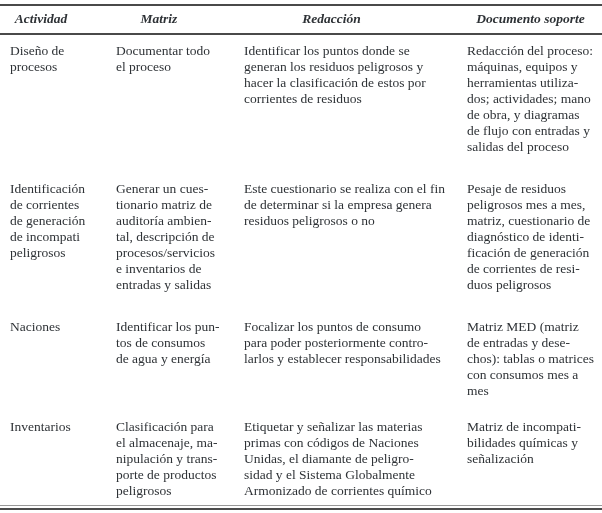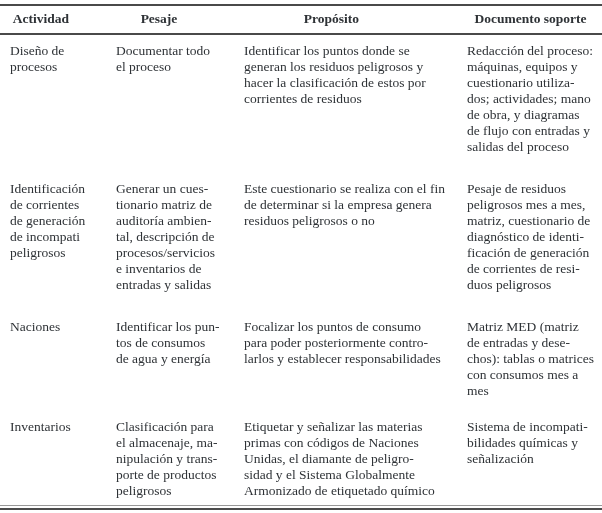--- a/index.html
+++ b/index.html
@@ -30,20 +30,21 @@
   col.c4 { width: 145px; }
   thead th {
     font-size: 13.5px;
     line-height: 16px;
     font-weight: bold;
     text-align: center;
     padding: 5px 0 6px 0;
     border-bottom: 2px solid #4a4a4a;
     white-space: nowrap;
     overflow: visible;
+    font-style: italic;
   }
   thead th.h1 { padding-right: 24px; }
   thead th.h2 { padding-right: 22px; }
   thead th.h3 { padding-right: 28px; }
   thead th.h4 { padding-left: 2px; margin-top: 36px; }
   tbody td {
     vertical-align: top;
     font-size: 13.5px;
     line-height: 16px;
     white-space: pre-line;
@@ -67,38 +68,38 @@
   <table class="doc-table">
     <colgroup>
       <col class="c1">
         <col class="c2">
         <col class="c3">
         <col class="c4">
     </colgroup>
     <thead>
       <tr>
         <th class="h1">Actividad</th>
-        <th class="h2">Pesaje</th>
-        <th class="h3">Propósito</th>
+        <th class="h2">Matriz</th>
+        <th class="h3">Redacción</th>
         <th class="h4">Documento soporte</th>
       </tr>
     </thead>
     <tbody>
       <tr class="row1">
         <td class="col1">Diseño de
 procesos</td>
         <td class="col2">Documentar todo
 el proceso</td>
         <td class="col3">Identificar los puntos donde se
 generan los residuos peligrosos y
 hacer la clasificación de estos por
 corrientes de residuos</td>
         <td class="col4">Redacción del proceso:
 máquinas, equipos y
-cuestionario utiliza-
+herramientas utiliza-
 dos; actividades; mano
 de obra, y diagramas
 de flujo con entradas y
 salidas del proceso</td>
       </tr>
       <tr class="row2">
         <td class="col1">Identificación
 de corrientes
 de generación
 de incompati
@@ -139,21 +140,21 @@
         <td class="col1">Inventarios</td>
         <td class="col2">Clasificación para
 el almacenaje, ma-
 nipulación y trans-
 porte de productos
 peligrosos</td>
         <td class="col3">Etiquetar y señalizar las materias
 primas con códigos de Naciones
 Unidas, el diamante de peligro-
 sidad y el Sistema Globalmente
-Armonizado de etiquetado químico</td>
-        <td class="col4">Sistema de incompati-
+Armonizado de corrientes químico</td>
+        <td class="col4">Matriz de incompati-
 bilidades químicas y
 señalización</td>
       </tr>
     </tbody>
   </table>
   <div class="bottom-rule"></div>
 </div>
 
 </body></html>

